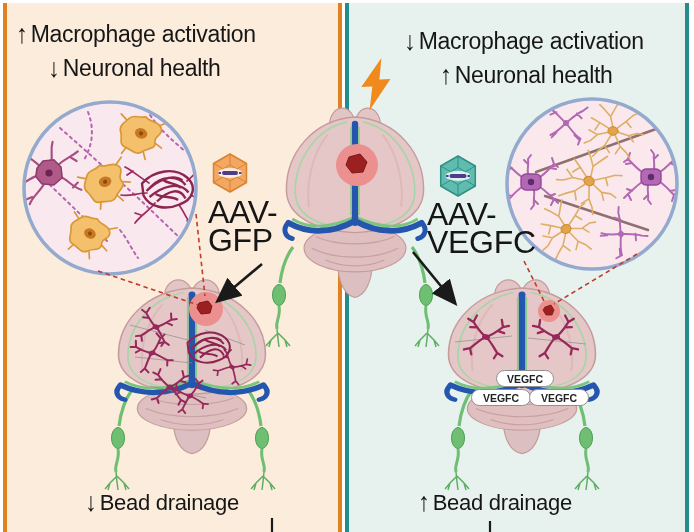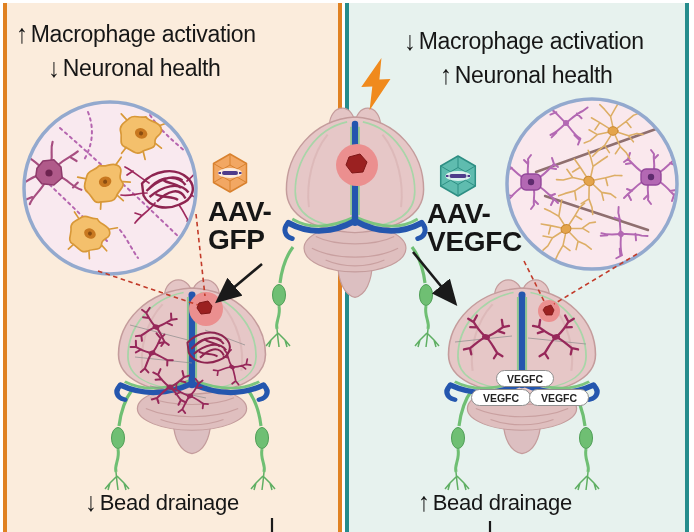--- a/index.html
+++ b/index.html
@@ -6,21 +6,21 @@
   .stage{position:relative;width:694px;height:532px;background:#ffffff;overflow:hidden;
          font-family:"Liberation Sans",sans-serif;color:#161616;}
   .panel{position:absolute;top:3px;height:529px;box-sizing:border-box;
          border-left:4px solid;border-right:4px solid;}
   .panel-left{left:3px;width:339px;background:#FBECDC;border-color:#E08121;}
   .panel-right{left:345px;width:344px;background:#E7F2EE;border-color:#258C8C;}
   .art{position:absolute;left:0;top:0;z-index:2;}
   .txt{position:absolute;z-index:3;white-space:nowrap;display:flex;align-items:baseline;}
   .hline{font-size:23px;font-weight:500;letter-spacing:-0.3px;}
   .arr{font-weight:700;font-size:24px;margin-right:3px;transform:scaleY(1.12);display:inline-block;}
-  .aav{font-size:28px;font-weight:700;line-height:28px;z-index:3;position:absolute;letter-spacing:-0.3px;}
+  .aav{font-size:32px;font-weight:400;line-height:28px;z-index:3;position:absolute;letter-spacing:-0.3px;}
   .bead{font-size:22px;font-weight:500;letter-spacing:-0.3px;}
   .pill{position:absolute;z-index:4;height:17px;background:#ffffff;border:1.5px solid #8f8f8f;
         border-radius:9px;font-size:10.5px;font-weight:700;color:#222;
         display:flex;align-items:center;justify-content:center;box-sizing:border-box;}
 </style>
 </head>
 <body>
 
 <div class="stage">
 

